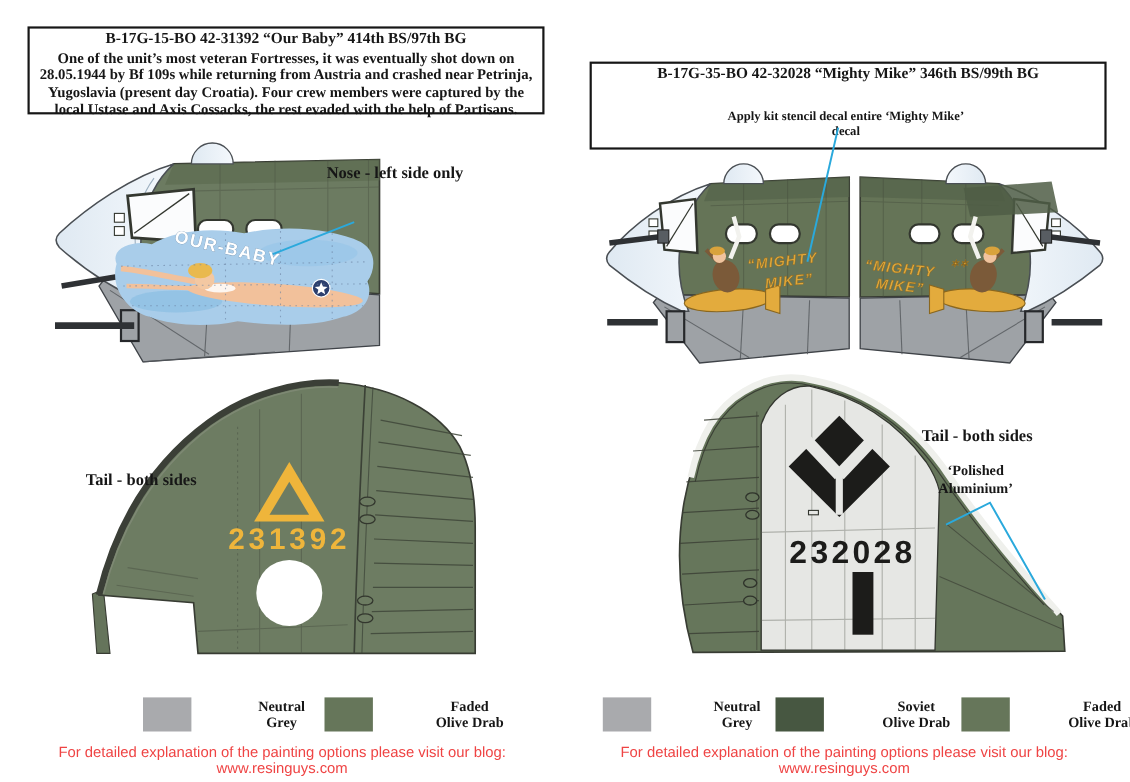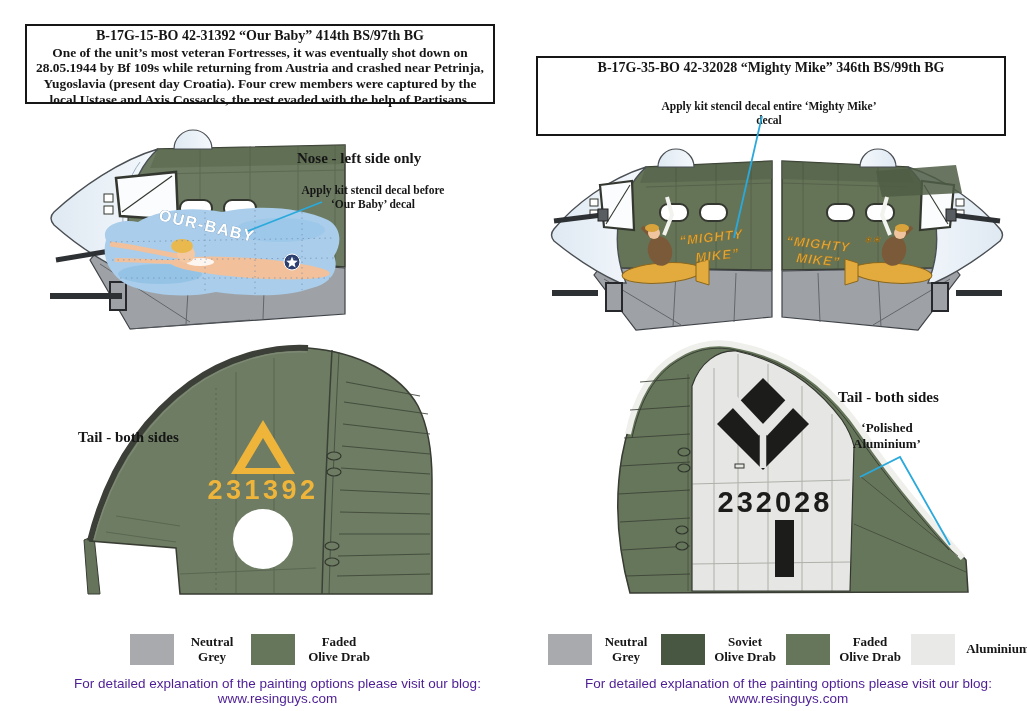--- a/index.html
+++ b/index.html
@@ -10,26 +10,26 @@
             box-sizing:border-box;text-align:center;padding:2px 6px;background:#fff;}
   .info-box.left{left:25px;} .info-box.right{left:536px;margin-top:32px;}
   .info-title{font-weight:bold;font-size:14px;line-height:1.2;}
   .info-body{font-weight:bold;font-size:13.4px;line-height:1.17;}
   
   .sec-label{position:absolute;font-weight:bold;font-size:15px;white-space:nowrap;}
   .note{position:absolute;font-weight:bold;font-size:11.5px;text-align:center;line-height:1.25;}
   .note2{position:absolute;font-weight:bold;font-size:13px;text-align:center;line-height:1.25;}
   
   .legend{position:absolute;top:634px;display:flex;align-items:center;}
-  .legend-item{display:flex;align-items:center;}
+  .legend-item{display:flex;align-items:center;gap:44px;}
   .swatch{width:44px;height:31px;flex:0 0 auto;}
   .swatch-label{font-weight:bold;font-size:13px;line-height:1.15;text-align:center;margin-left:8px;}
   
   .footer{position:absolute;top:676px;font-family:"Liberation Sans",sans-serif;
-          font-size:13.5px;color:#4c1d95;text-align:center;margin-left:21px;}
+          font-size:13.5px;color:#ef4444;text-align:center;}
   .footer.left{left:0;width:513px;} .footer.right{left:514px;width:507px;}
   svg{position:absolute;overflow:visible;}
   svg text{font-family:"Liberation Sans",sans-serif;}
   .art-text{font-weight:bold;font-style:italic;fill:#e0a73a;letter-spacing:1px;font-size:13px;
             stroke:#8a671f;stroke-width:.35;}
   .serial-yellow{font-weight:bold;font-size:27px;fill:#efb53b;letter-spacing:3.5px;}
   .serial-black{font-weight:bold;font-size:29px;fill:#1c1c1a;letter-spacing:3px;}
   .ourbaby{font-weight:bold;font-size:16px;fill:#ffffff;letter-spacing:1.5px;
            stroke:#7290ad;stroke-width:.5;paint-order:stroke;}
   .overlay{left:0;top:0;pointer-events:none;}
@@ -107,24 +107,20 @@
         <path d="M72,148 L296,146"></path>
         <path d="M80,166 L290,166"></path>
       <path d="M165,100 V182"></path>
         <path d="M215,98 V184"></path>
         <path d="M262,100 V178"></path>
     </g>
     <text class="ourbaby" x="118" y="108" transform="rotate(13 118 108)">OUR-BABY</text>
   </svg>
 
   <div class="sec-label" style="left:297px;top:150px">Nose - left side only</div>
-  <div class="note" style="left:288px;top:183px;width:170px">
-    <div>Apply kit stencil decal before</div>
-    <div>‘Our Baby’ decal</div>
-  </div>
 
   <svg style="left:76px;top:336px" width="388" height="278" viewBox="0 0 388 278">
     <path d="M8,204 L18,200 L24,258 L12,258 Z" fill="#65745b" stroke="#383c33"></path>
     <path d="M14,205 C30,140 62,86 114,48 C150,22 194,10 232,12 C282,16 324,38 342,70 C352,90 356,114 356,144 L356,258 L104,258 L100,212 Z" fill="#6d7c62" stroke="#383c33" stroke-width="1.5"></path>
     <path d="M14,205 C30,140 62,86 114,48 C150,22 194,10 232,12" stroke="#3b3f37" stroke-width="6" fill="none"></path>
     <path d="M18,204 C34,142 66,89 117,51 C152,26 195,14 231,16" stroke="#7f8a76" stroke-width="1.5" fill="none" opacity=".9"></path>
     <g stroke="#3b4136" fill="none">
       <path d="M256,14 C252,90 248,180 246,258" stroke-width="1.5"></path>
       <path d="M263,16 C259,92 255,182 253,258" stroke-width="1" opacity=".7"></path>
     </g>

